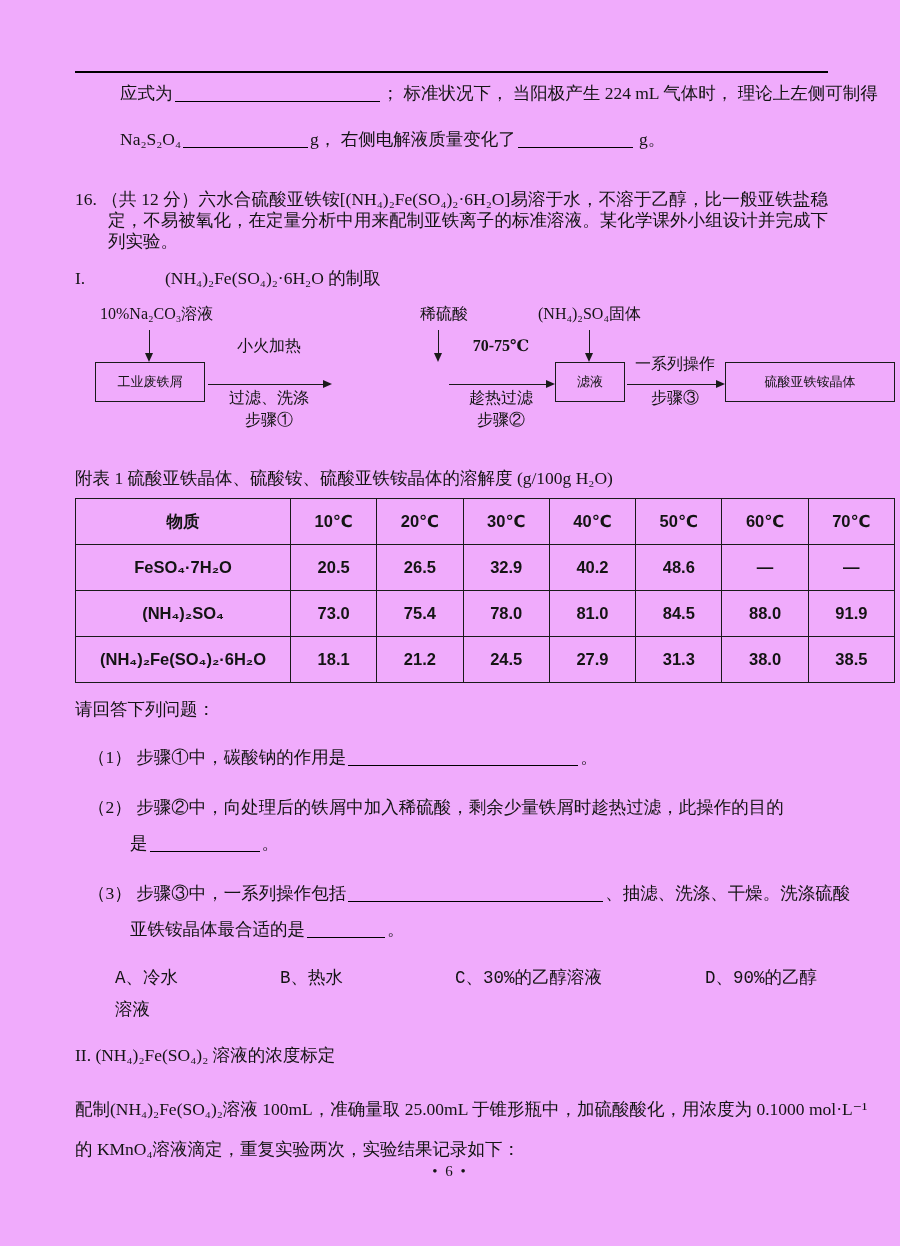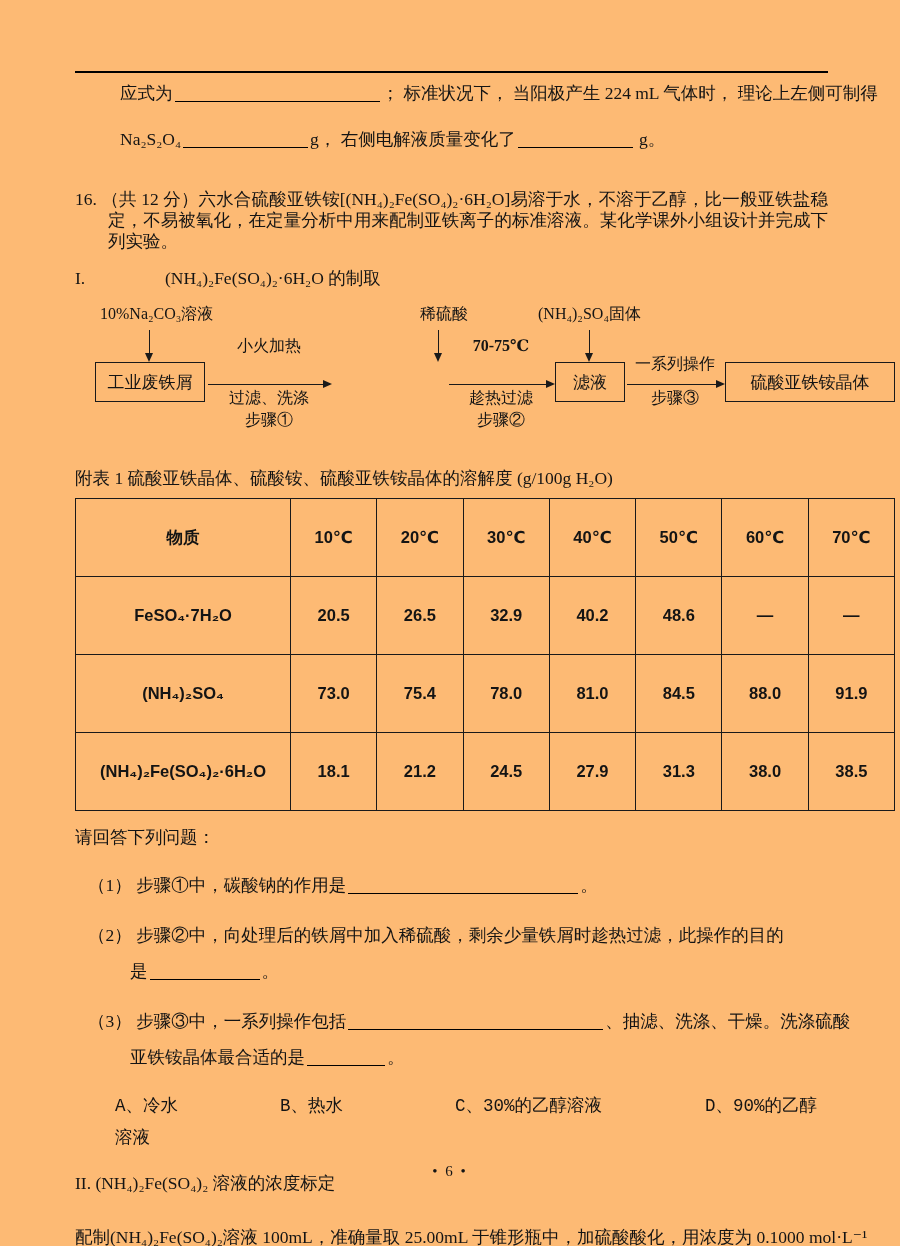--- a/index.html
+++ b/index.html
@@ -5,21 +5,21 @@
   html,body { margin:0; padding:0; background:#ffffff; }
   .page {
     position:relative;
     width:900px; height:1246px;
     box-sizing:border-box;
     padding:0 72px 0 75px;
     font-family:"Liberation Serif","DejaVu Serif",serif;
     font-size:17.5px;
     color:#141414;
     overflow:hidden;
-    background:#fdba74;
+    background:#f0abfc;
   }
   p { margin:0; }
   .nowrap { white-space:nowrap; }
   .top-rule { margin-top:71px; border-top:2.2px solid #000; height:0; }
 
   .blank {
     display:inline-block;
     border-bottom:1.2px solid #000;
     height:1.02em;
     vertical-align:-3px;
@@ -45,21 +45,21 @@
   
   .diagram { position:relative; width:822px; height:140px; margin-top:14px; font-size:16px; }
   .flabel { position:absolute; white-space:nowrap; line-height:20px; }
   .center { text-align:center; }
   .bold { font-weight:bold; }
   .fbox {
     position:absolute; top:58px; height:40px;
     border:1.6px solid #1a1a1a;
     box-sizing:border-box;
     display:flex; align-items:center; justify-content:center;
-    font-size:17px; white-space:nowrap;
+    font-size:13px; white-space:nowrap;
   }
   .harrow { position:absolute; height:0; border-top:1.6px solid #1a1a1a; }
   .harrow::after {
     content:""; position:absolute; right:-2px; top:-5.4px;
     width:0; height:0;
     border-left:9px solid #1a1a1a;
     border-top:4.5px solid transparent;
     border-bottom:4.5px solid transparent;
   }
   .varrow { position:absolute; width:0; border-left:1.6px solid #1a1a1a; }
@@ -80,21 +80,21 @@
     width:820px;
     font-family:"Liberation Sans","DejaVu Sans",sans-serif;
     font-weight:bold;
     font-size:16.5px;
   }
   .soltable th, .soltable td {
     border:1.4px solid #1a1a1a;
     text-align:center;
     vertical-align:middle;
     height:45px;
-    padding:16px 2px;
+    padding:0 2px;
     overflow:hidden;
   }
 
   
   .qprompt { margin-top:14px; }
   .qline { margin-left:13px; }
   .qcont { margin-left:55px; margin-top:12px; }
   .options { margin-top:24px; margin-left:40px; white-space:nowrap;font-family:Liberation Mono, monospace; }
   .opt-a { display:inline-block; width:165px; }
   .opt-b { display:inline-block; width:175px; }

